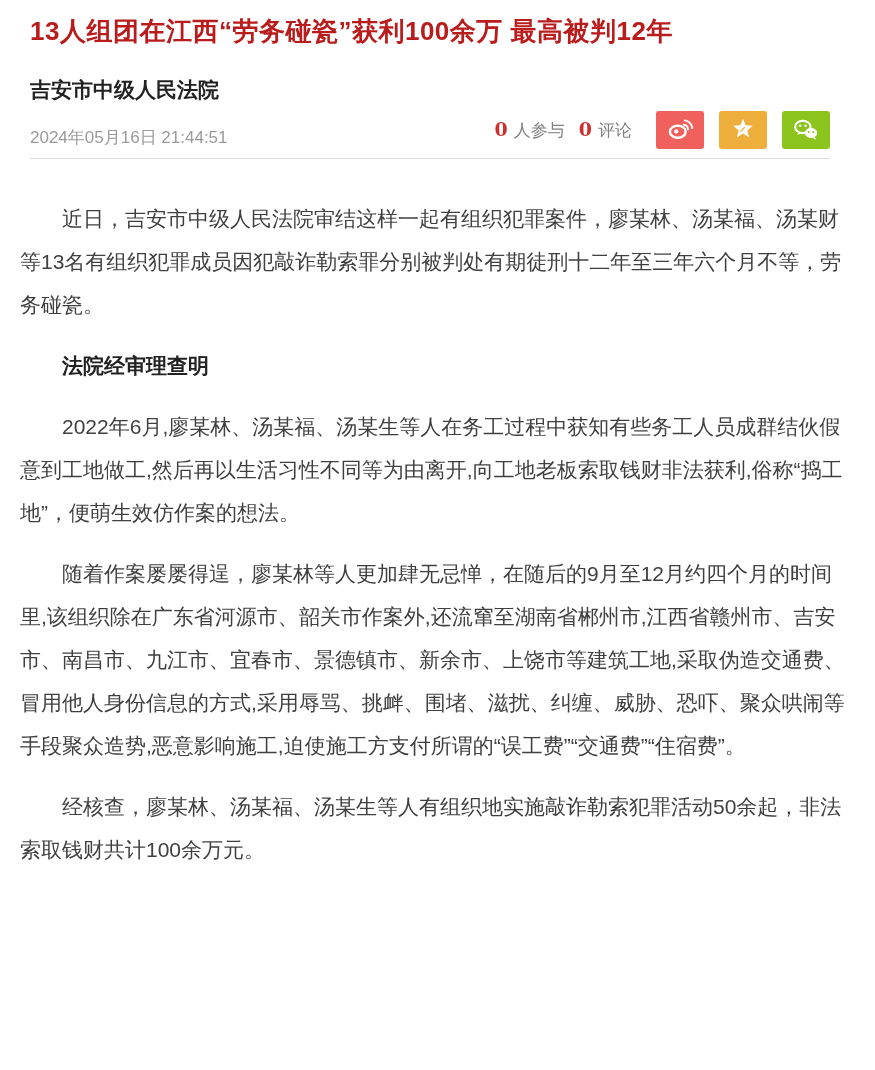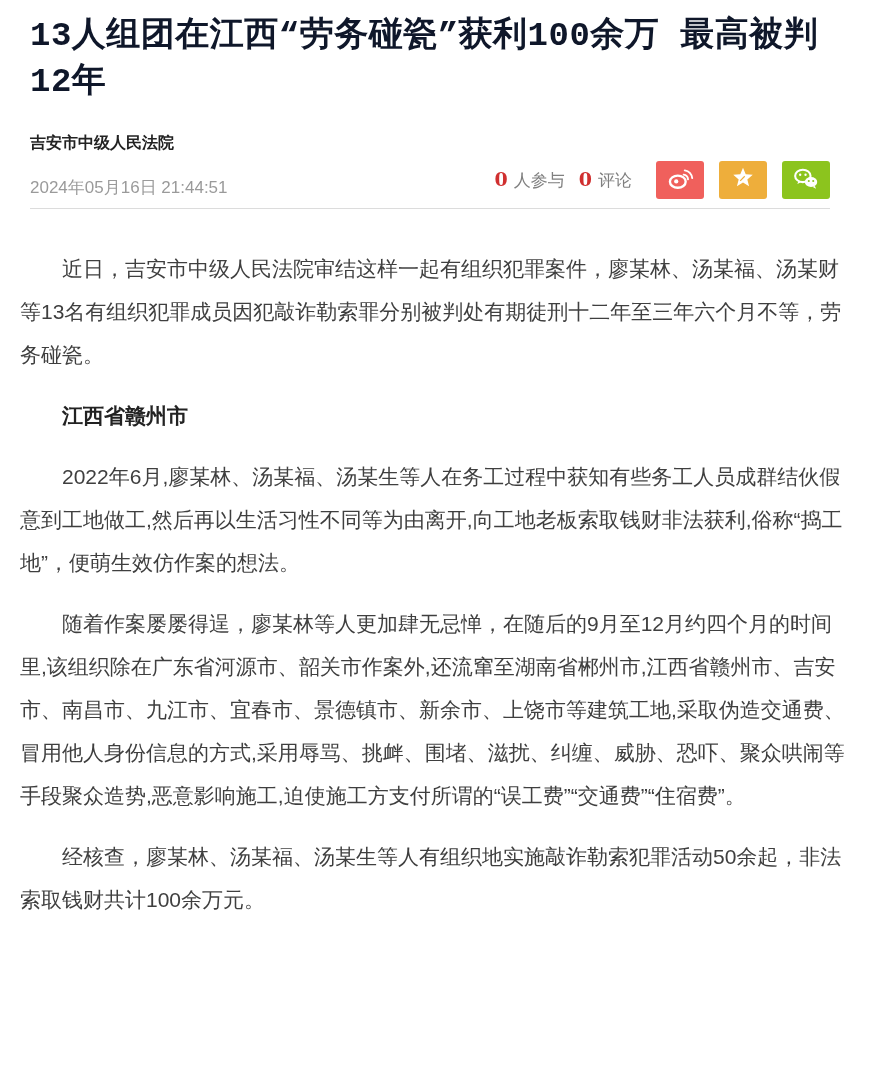--- a/index.html
+++ b/index.html
@@ -12,30 +12,29 @@
   }
   .page { width: 875px; height: 1070px; background: #fff; }
 
   
   .article-header {
     margin: 0 45px 0 30px;
     padding-top: 14px;
     border-bottom: 1px solid #dcdcdc;
   }
   .article-title {
-    font-size: 34px;
+    font-size: 26px;
     font-weight: bold;
-    color: #0f172a;
+    color: #b91c1c;
     line-height: 1.35;
     letter-spacing: 0.5px;
-    font-family: Liberation Mono, monospace;
   }
   .article-source {
     margin-top: 27px;
-    font-size: 16px;
+    font-size: 21px;
     font-weight: bold;
     color: #222222;
   }
   .meta-row {
     margin-top: 7px;
     padding-bottom: 9px;
     display: flex;
     align-items: flex-end;
     justify-content: space-between;
   }
@@ -149,19 +148,19 @@
               </svg>
             </span>
           </button>
         </div>
       </div>
     </div>
   </div>
 
   <div class="article-body">
     <p>近日，吉安市中级人民法院审结这样一起有组织犯罪案件，廖某林、汤某福、汤某财等13名有组织犯罪成员因犯敲诈勒索罪分别被判处有期徒刑十二年至三年六个月不等，劳务碰瓷。</p>
-    <h2 class="section-heading">江西省赣州市</h2>
+    <h2 class="section-heading">法院经审理查明</h2>
     <p>2022年6月,廖某林、汤某福、汤某生等人在务工过程中获知有些务工人员成群结伙假意到工地做工,然后再以生活习性不同等为由离开,向工地老板索取钱财非法获利,俗称“捣工地”，便萌生效仿作案的想法。</p>
     <p>随着作案屡屡得逞，廖某林等人更加肆无忌惮，在随后的9月至12月约四个月的时间里,该组织除在广东省河源市、韶关市作案外,还流窜至湖南省郴州市,江西省赣州市、吉安市、南昌市、九江市、宜春市、景德镇市、新余市、上饶市等建筑工地,采取伪造交通费、冒用他人身份信息的方式,采用辱骂、挑衅、围堵、滋扰、纠缠、威胁、恐吓、聚众哄闹等手段聚众造势,恶意影响施工,迫使施工方支付所谓的“误工费”“交通费”“住宿费”。</p>
     <p>经核查，廖某林、汤某福、汤某生等人有组织地实施敲诈勒索犯罪活动50余起，非法索取钱财共计100余万元。</p>
   </div>
 
 </div>
 
 </body></html>

